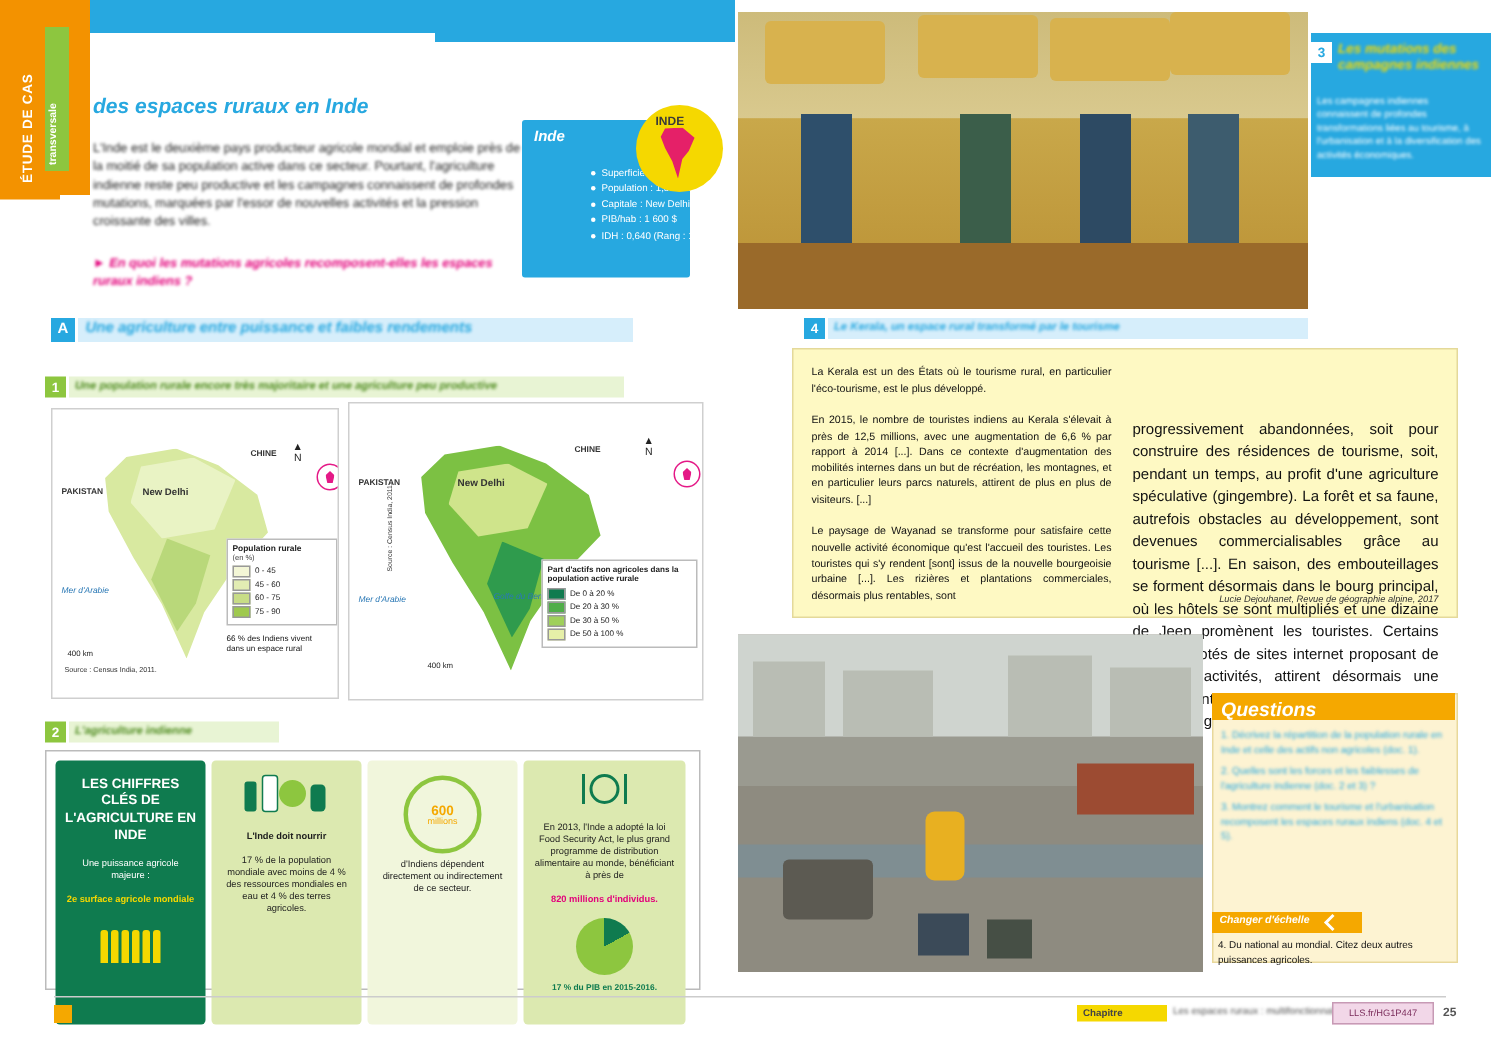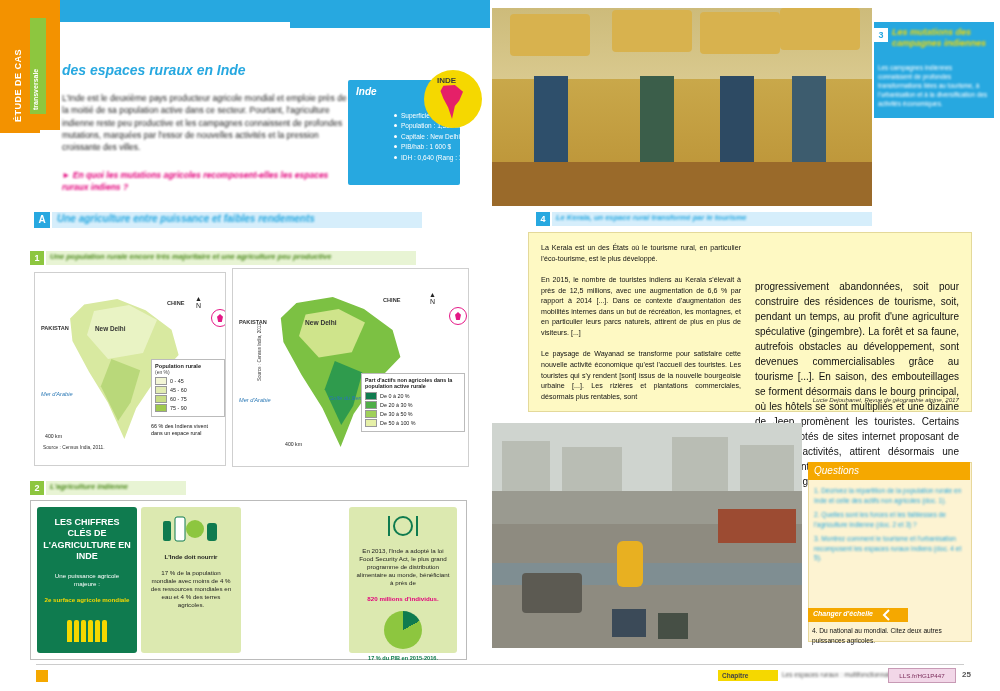--- a/index.html
+++ b/index.html
@@ -107,21 +107,21 @@
   .pin:after{content:"";position:absolute;left:5px;top:4px;width:6px;height:8px;background:#e2007a;
     clip-path:polygon(50% 0,100% 35%,80% 100%,20% 100%,0 35%);}
 
   
   .doc2-sq{left:30px;top:481px;width:14px;height:14px;background:#8dc63f;color:#fff;
     font-size:9px;font-weight:bold;text-align:center;line-height:14px;}
   .doc2-band{left:46px;top:481px;width:140px;height:14px;background:#e8f4d4;}
   .doc2-txt{left:50px;top:482px;color:#4d8a1e;font-size:7.5px;font-weight:bold;font-style:italic;}
 
   .infographic{left:30px;top:500px;width:435px;height:158px;background:#ffffff;border:1px solid #bbb;}
-  .ig-card{position:absolute;top:6px;height:146px;border-radius:3px;}
+  .ig-card{position:absolute;top:6px;height:176px;border-radius:3px;}
   .ig1{left:6px;width:100px;background:#0f7b4f;color:#fff;}
   .ig2{left:110px;width:100px;background:#dce9b0;}
   .ig3{left:214px;width:100px;background:#f1f6dc;}
   .ig4{left:318px;width:108px;background:#dce9b0;}
   .ig-h{font-size:9px;font-weight:bold;text-align:center;line-height:1.25;padding:10px 6px 0;}
   .ig-t{font-size:6.2px;text-align:center;line-height:1.3;padding:4px 7px;color:#1d1d1d;}
   .ig-em2{color:#e2007a;font-weight:bold;}
   .circle-green{width:46px;height:46px;border-radius:50%;border:3px solid #8dc63f;margin:10px auto 0;
     display:flex;align-items:center;justify-content:center;flex-direction:column;}
   .circle-green b{color:#f5a800;font-size:9px;line-height:1;}
@@ -163,21 +163,21 @@
 
   .photo2{left:492px;top:423px;width:310px;height:225px;background:#9a9a90;overflow:hidden;}
   .p2sky{position:absolute;left:0;top:0;width:100%;height:30%;background:#cfd4cf;}
   .p2bldg{position:absolute;background:#b9bdb4;}
   .p2ground{position:absolute;left:0;top:45%;width:100%;height:55%;background:#8e8b80;}
   .p2water{position:absolute;left:0;top:62%;width:100%;height:10%;background:#7f8e92;}
   .p2sari{position:absolute;left:125px;top:118px;width:26px;height:46px;background:#e8b021;border-radius:6px;}
 
   .qbox{left:808px;top:462px;width:162px;height:178px;background:#fdf3d2;border:1px solid #e8d89b;}
   .qhead{left:808px;top:462px;width:162px;height:18px;background:#f5a800;}
-  .qhead span{position:absolute;left:6px;top:3px;color:#fff;font-size:10px;font-weight:normal;font-style:italic;}
+  .qhead span{position:absolute;left:6px;top:3px;color:#fff;font-size:13px;font-weight:bold;font-style:italic;}
   .qlist{left:814px;top:486px;width:152px;font-size:6.6px;line-height:1.45;color:#27a8e0;}
   .qlist p{margin:0 0 5px 0;}
   .chg{left:808px;top:608px;width:100px;height:14px;background:#f5a800;}
   .chg span{position:absolute;left:5px;top:2px;color:#fff;font-size:7px;font-weight:bold;font-style:italic;}
   .chgq{left:812px;top:626px;width:152px;font-size:6.6px;line-height:1.45;color:#111;}
   .f-orange{left:36px;top:670px;width:12px;height:12px;background:#f5a800;}
   .f-band{left:718px;top:670px;width:60px;height:11px;background:#f5d800;}
   .f-txt{left:782px;top:671px;font-size:6.5px;color:#555;}
   .f-code{left:888px;top:668px;width:66px;height:13px;background:#f2d7e8;border:1px solid #c79ab5;
     color:#7b2d5b;font-size:6.2px;text-align:center;line-height:13px;}
@@ -333,20 +333,27 @@
           <rect x="4" y="6" width="8" height="20" rx="2" fill="#0f7b4f"></rect>
           <rect x="16" y="2" width="10" height="24" rx="2" fill="#ffffff" stroke="#0f7b4f"></rect>
           <circle cx="36" cy="14" r="9" fill="#8dc63f"></circle>
           <rect x="48" y="8" width="10" height="18" rx="3" fill="#0f7b4f"></rect>
         </svg>
       </div>
       <div class="ig-t" style="font-weight:bold;">L'Inde doit nourrir</div>
       <div class="ig-t">17 % de la population mondiale avec moins de 4 % des ressources mondiales en eau et 4 % des terres agricoles.</div>
     </div>
 
+    <div class="ig-card ig3">
+      <div class="circle-green">
+        <b>600</b>
+        <i>millions</i>
+      </div>
+      <div class="ig-t">d'Indiens dépendent directement ou indirectement de ce secteur.</div>
+    </div>
 
     <div class="ig-card ig4">
       <div style="text-align:center;padding-top:6px;">
         <svg width="34" height="26" viewBox="0 0 34 26">
           <circle cx="17" cy="13" r="9" fill="none" stroke="#0f7b4f" stroke-width="2"></circle>
           <rect x="2" y="3" width="2" height="20" fill="#0f7b4f"></rect>
           <rect x="30" y="3" width="2" height="20" fill="#0f7b4f"></rect>
         </svg>
       </div>
       <div class="ig-t">En 2013, l'Inde a adopté la loi Food Security Act, le plus grand programme de distribution alimentaire au monde, bénéficiant à près de</div>

